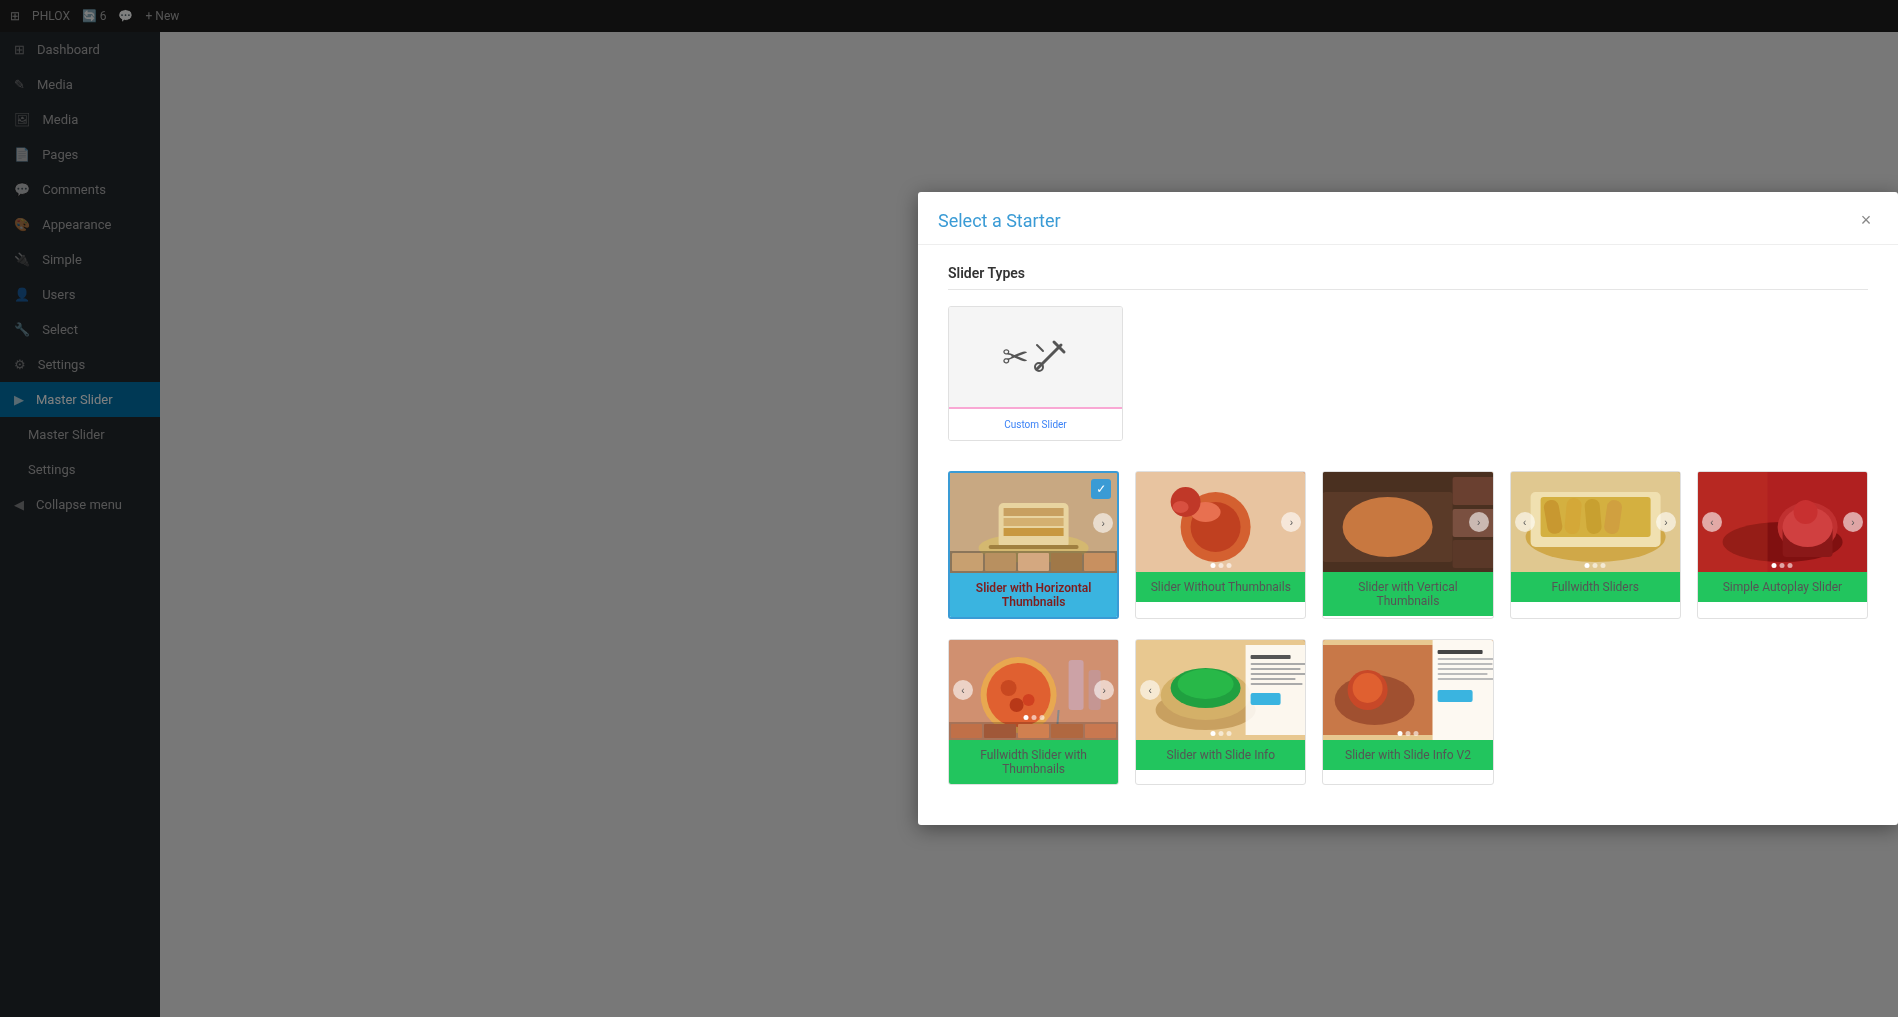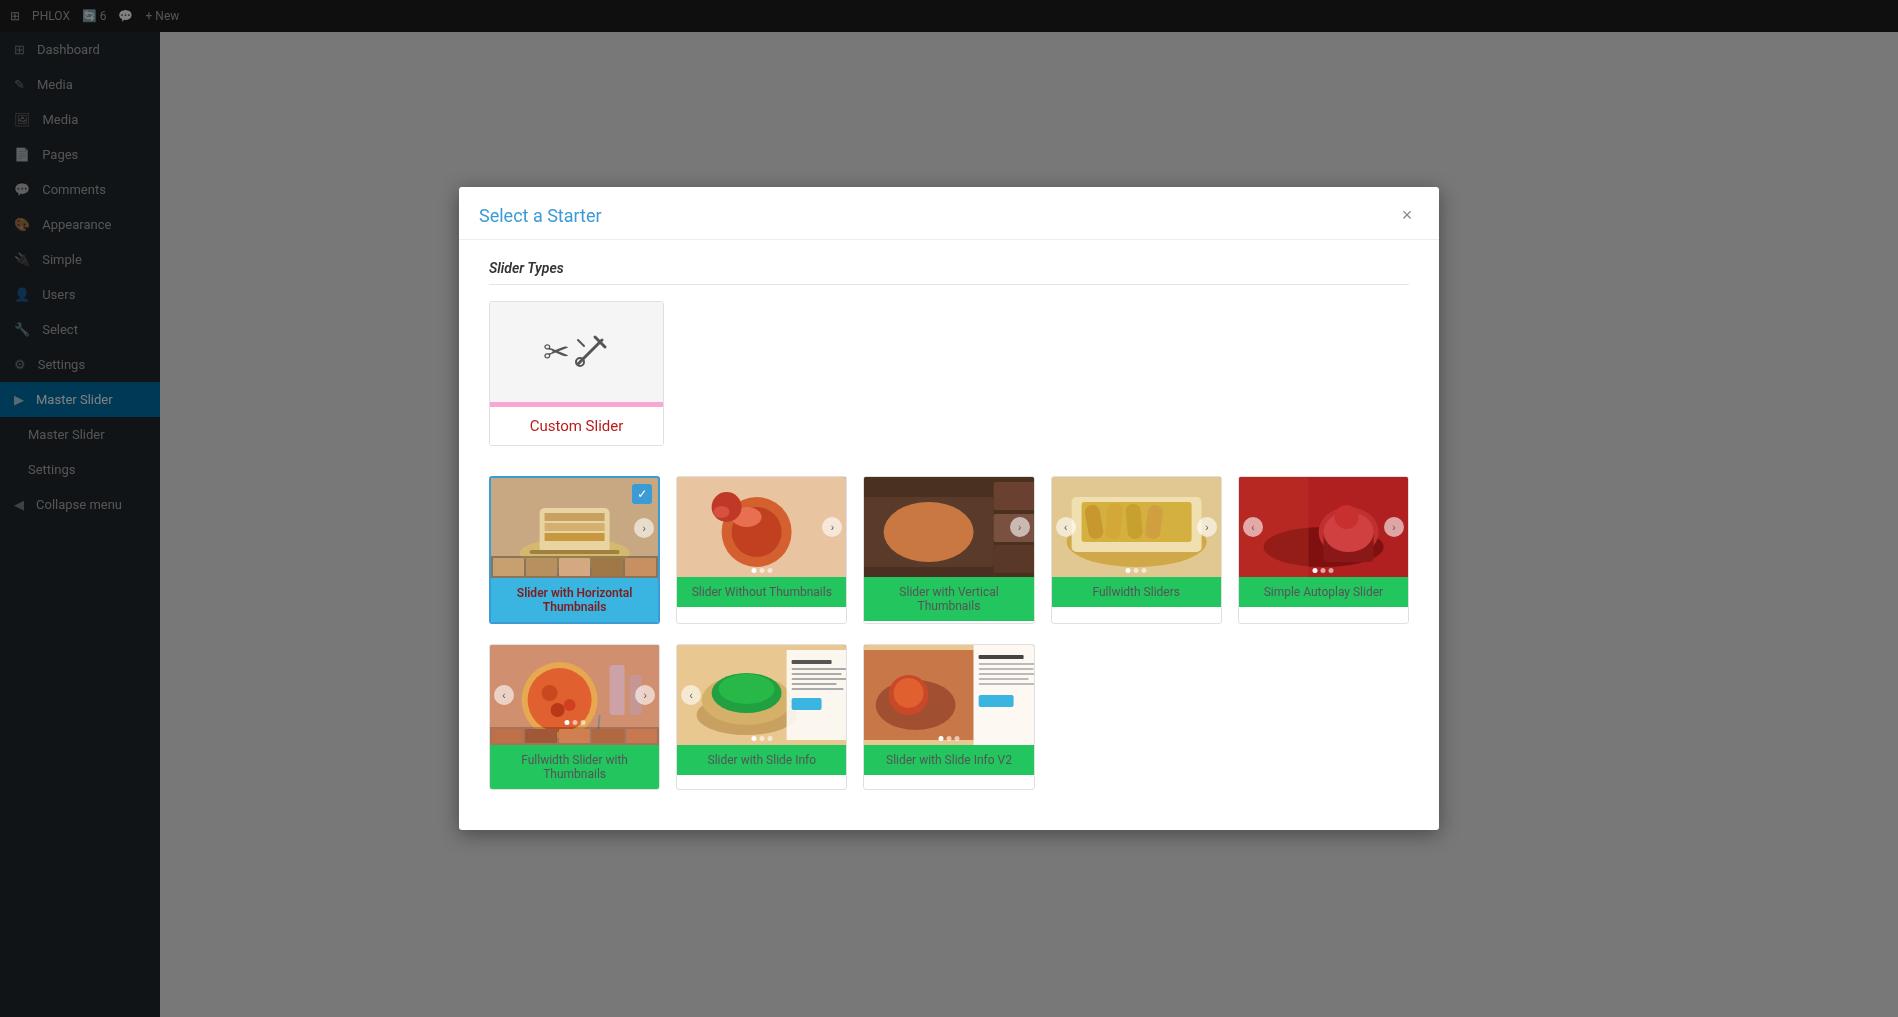--- a/index.html
+++ b/index.html
@@ -60,21 +60,21 @@
       color: #fff;
     }
 
     
     .modal-overlay {
       position: absolute;
       top: 0; left: 0; right: 0; bottom: 0;
       background: rgba(0,0,0,0.5);
       display: flex;
       align-items: center;
-      justify-content: center;
+      justify-content: flex-end;
       z-index: 100;
     }
 
     .modal {
       background: #fff;
       width: 980px;
       max-height: 800px;
       border-radius: 3px;
       overflow: hidden;
       display: flex;
@@ -123,21 +123,20 @@
     .modal-body::-webkit-scrollbar-track { background: #f1f1f1; }
     .modal-body::-webkit-scrollbar-thumb { background: #ccc; }
 
     .section-title {
       font-size: 14px;
       font-weight: 600;
       color: #333;
       margin-bottom: 16px;
       padding-bottom: 8px;
       border-bottom: 1px solid #e5e5e5;
-      font-style: italic;
     }
 
     
     .slider-types-grid {
       display: flex;
       gap: 16px;
       margin-bottom: 30px;
     }
 
     .slider-card {
@@ -157,23 +156,23 @@
       display: flex;
       align-items: center;
       justify-content: center;
       position: relative;
       overflow: hidden;
     }
 
     .slider-card-label {
       padding: 10px;
       text-align: center;
-      font-size: 15px;
-      color: #b91c1c;
-      border-top: 5px solid #f9a8d4;
+      font-size: 10px;
+      color: #3b82f6;
+      border-top: 2px solid #f9a8d4;
       background: #fff;
     }
 
     .checkmark {
       position: absolute;
       top: 6px;
       right: 6px;
       width: 20px;
       height: 20px;
       background: #3a9bd5;

